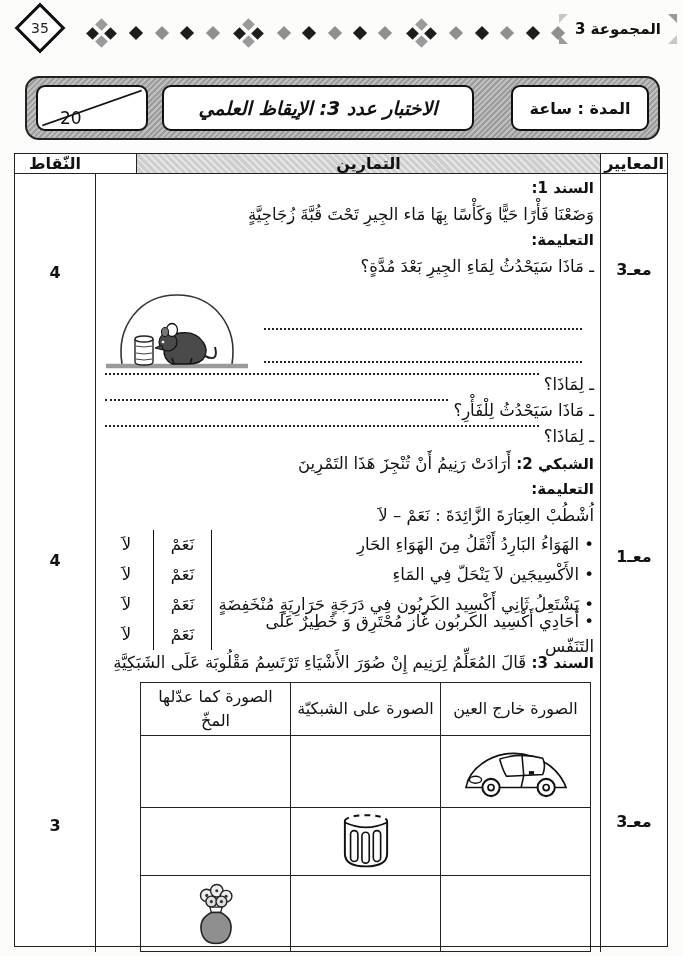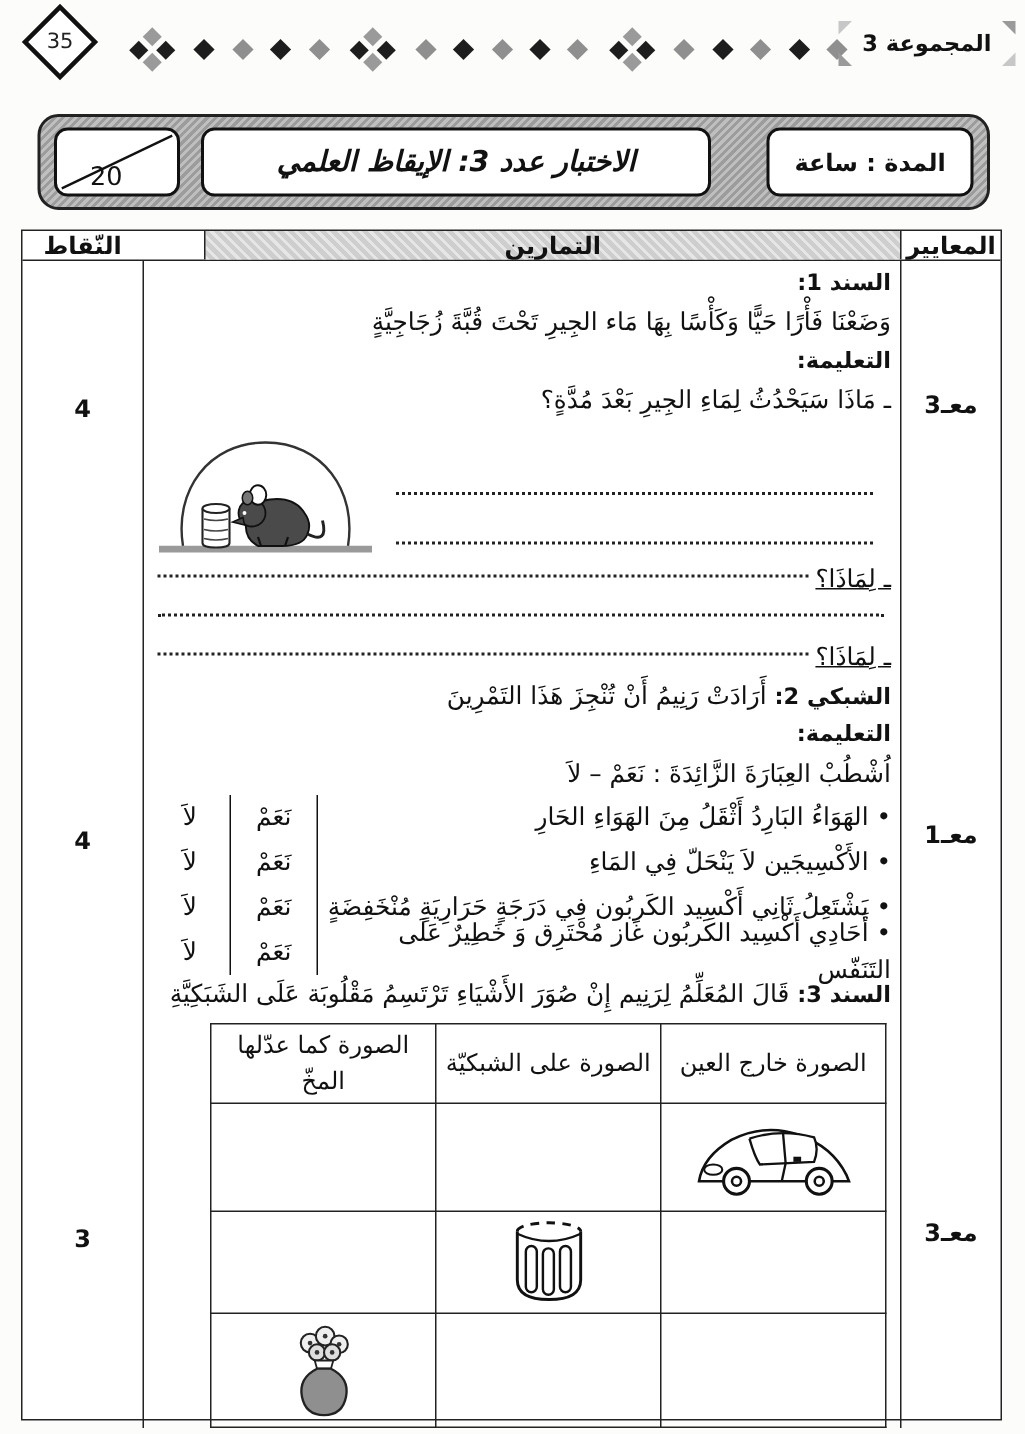--- a/index.html
+++ b/index.html
@@ -52,21 +52,21 @@
     background-image:repeating-linear-gradient(135deg, rgba(255,255,255,.25) 0 2px, rgba(0,0,0,.08) 2px 4px);
     border:2.5px solid #222; border-radius:14px;
     display:flex; align-items:center; gap:14px; padding:7px 9px;
   }
   .hbox {
     background:#fff; border:2.5px solid #111; border-radius:9px; height:100%;
     display:flex; align-items:center; justify-content:center;
   }
   .duration-box { width:138px; font-size:16px; font-weight:bold;margin-left:23px; }
   .title-box { flex:1; font-size:19px; font-weight:bold;font-style:italic; }
-  .score-box { width:84px; position:relative; }
+  .score-box { width:112px; position:relative; }
   .score-box svg { position:absolute; inset:0; width:100%; height:100%; }
   .score-val { position:absolute; bottom:1px; left:22px; font-size:17px; }
 
   
   .maintable {
     position:absolute; top:153px; left:14px; right:15px; bottom:9px;
     border:1.8px solid #222; background:#fff;
     display:flex; flex-direction:column;
   }
   .thead { display:flex; height:32px; border-bottom:1.6px solid #222; }
@@ -84,21 +84,21 @@
   .side .lbl { position:absolute; right:0; left:0; text-align:center; }
   .crit1 { top:11%; } .crit2 { top:48%; } .crit3 { top:82%; }
   .pt1 { top:11.5%; } .pt2 { top:48.5%; } .pt3 { top:82.5%; }
 
   
   .excontent { padding:3px 6px 0 4px; font-size:16.5px; line-height:1.5; }
   .h-bold { font-weight:bold; font-size:15px; }
   .line { min-height:26px; }
   .inline-h { margin-top:1px; }
 
-  .qline { display:flex; align-items:center; min-height:26px;text-decoration:underline; }
+  .qline { display:flex; align-items:flex-start; min-height:26px; }
   .qline .q { white-space:nowrap; }
   .dotfill { flex:1; border-bottom:2.6px dotted #222; margin:0 5px 5px 5px; }
 
   .scene-row { display:flex; margin:2px 0 0 0; }
   .scene-answers { flex:1; padding:14px 12px 0 6px; }
   .scene-answers .dotln { border-bottom:2.6px dotted #222; height:33px; }
   .scene-img { width:158px; padding:2px 6px 0 2px; }
 
   
   .srow { display:flex; align-items:stretch; height:30px; }
@@ -233,20 +233,21 @@
             <path d="M72,79 L70,73 M88,79 L90,73" stroke="#111" stroke-width="1.5"></path>
           </svg>
         </div>
       </div>
 
       <div class="qline">
         <span class="q">ـ لِمَاذَا؟</span>
         <span class="dotfill"></span>
       </div>
       <div class="qline">
+        <span class="q">ـ مَاذَا سَيَحْدُثُ لِلْفَأْرِ؟</span>
         <span class="dotfill"></span>
       </div>
       <div class="qline">
         <span class="q">ـ لِمَاذَا؟</span>
         <span class="dotfill"></span>
       </div>
 
       <div class="line inline-h">
         <span class="h-bold">الشبكي 2:</span>
         <span>أَرَادَتْ رَنِيمُ أَنْ تُنْجِزَ هَذَا التَمْرِينَ</span>

